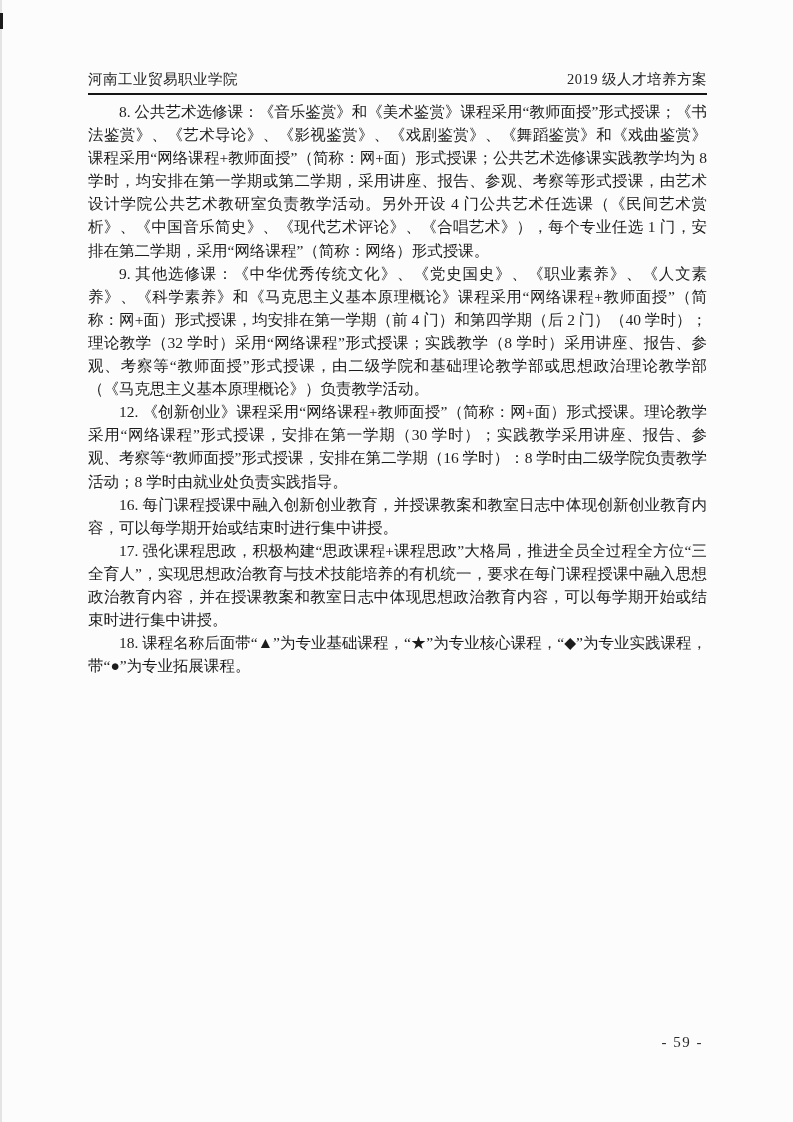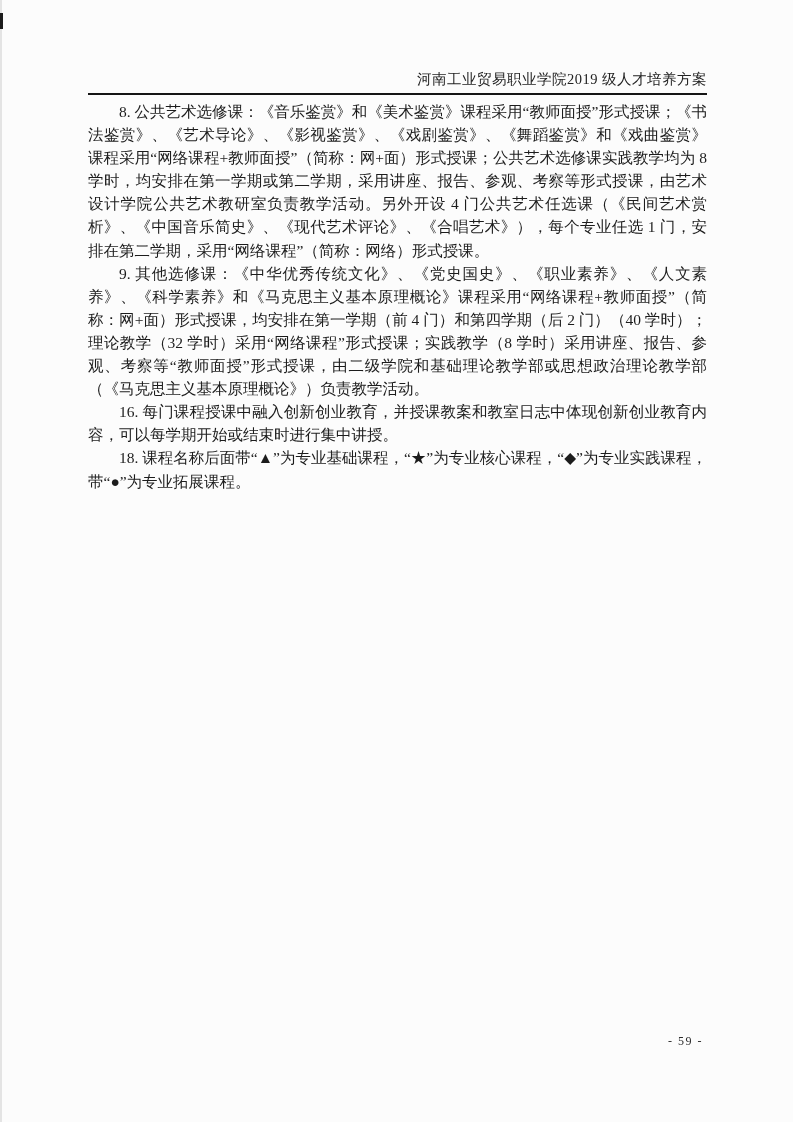--- a/index.html
+++ b/index.html
@@ -32,26 +32,27 @@
     width: 3px;
     height: 16px;
     background: #1c1c1c;
   }
   .header {
     position: absolute;
     left: 88px;
     top: 70px;
     width: 619px;
     display: flex;
-    justify-content: flex-end;
+    justify-content: space-between;
     align-items: flex-end;
     font-size: 14.5px;
     line-height: 18px;
     letter-spacing: 0.5px;
     color: #222;
+    gap: 8px;
   }
   .header-rule {
     position: absolute;
     left: 88px;
     top: 93px;
     width: 619px;
     height: 2.2px;
     background: #151515;
   }
   .doc-body {
@@ -66,21 +67,21 @@
   }
   .para {
     margin: 0;
     text-indent: 2em;
     word-break: break-all;
   }
   .page-number {
     position: absolute;
     top: 1034px;
     right: 90px;
-    font-size: 12px;
+    font-size: 15px;
     letter-spacing: 1.5px;
     color: #2b2b2b;
   }
 </style>
 </head>
 <body>
 
 <div class="page">
 
   <div class="scan-edge"></div>
@@ -89,19 +90,21 @@
   <div class="header">
     <span>河南工业贸易职业学院</span>
     <span>2019 级人才培养方案</span>
   </div>
 
   <div class="header-rule"></div>
 
   <div class="doc-body">
     <p class="para">8. 公共艺术选修课：《音乐鉴赏》和《美术鉴赏》课程采用“教师面授”形式授课；《书法鉴赏》、《艺术导论》、《影视鉴赏》、《戏剧鉴赏》、《舞蹈鉴赏》和《戏曲鉴赏》课程采用“网络课程+教师面授”（简称：网+面）形式授课；公共艺术选修课实践教学均为 8 学时，均安排在第一学期或第二学期，采用讲座、报告、参观、考察等形式授课，由艺术设计学院公共艺术教研室负责教学活动。另外开设 4 门公共艺术任选课（《民间艺术赏析》、《中国音乐简史》、《现代艺术评论》、《合唱艺术》），每个专业任选 1 门，安排在第二学期，采用“网络课程”（简称：网络）形式授课。</p>
     <p class="para">9. 其他选修课：《中华优秀传统文化》、《党史国史》、《职业素养》、《人文素养》、《科学素养》和《马克思主义基本原理概论》课程采用“网络课程+教师面授”（简称：网+面）形式授课，均安排在第一学期（前 4 门）和第四学期（后 2 门）（40 学时）；理论教学（32 学时）采用“网络课程”形式授课；实践教学（8 学时）采用讲座、报告、参观、考察等“教师面授”形式授课，由二级学院和基础理论教学部或思想政治理论教学部（《马克思主义基本原理概论》）负责教学活动。</p>
+    <p class="para">12. 《创新创业》课程采用“网络课程+教师面授”（简称：网+面）形式授课。理论教学采用“网络课程”形式授课，安排在第一学期（30 学时）；实践教学采用讲座、报告、参观、考察等“教师面授”形式授课，安排在第二学期（16 学时）：8 学时由二级学院负责教学活动；8 学时由就业处负责实践指导。</p>
     <p class="para">16. 每门课程授课中融入创新创业教育，并授课教案和教室日志中体现创新创业教育内容，可以每学期开始或结束时进行集中讲授。</p>
+    <p class="para">17. 强化课程思政，积极构建“思政课程+课程思政”大格局，推进全员全过程全方位“三全育人”，实现思想政治教育与技术技能培养的有机统一，要求在每门课程授课中融入思想政治教育内容，并在授课教案和教室日志中体现思想政治教育内容，可以每学期开始或结束时进行集中讲授。</p>
     <p class="para">18. 课程名称后面带“▲”为专业基础课程，“★”为专业核心课程，“◆”为专业实践课程，带“●”为专业拓展课程。</p>
   </div>
 
   <div class="page-number">- 59 -</div>
 
 </div>
 
 </body></html>

